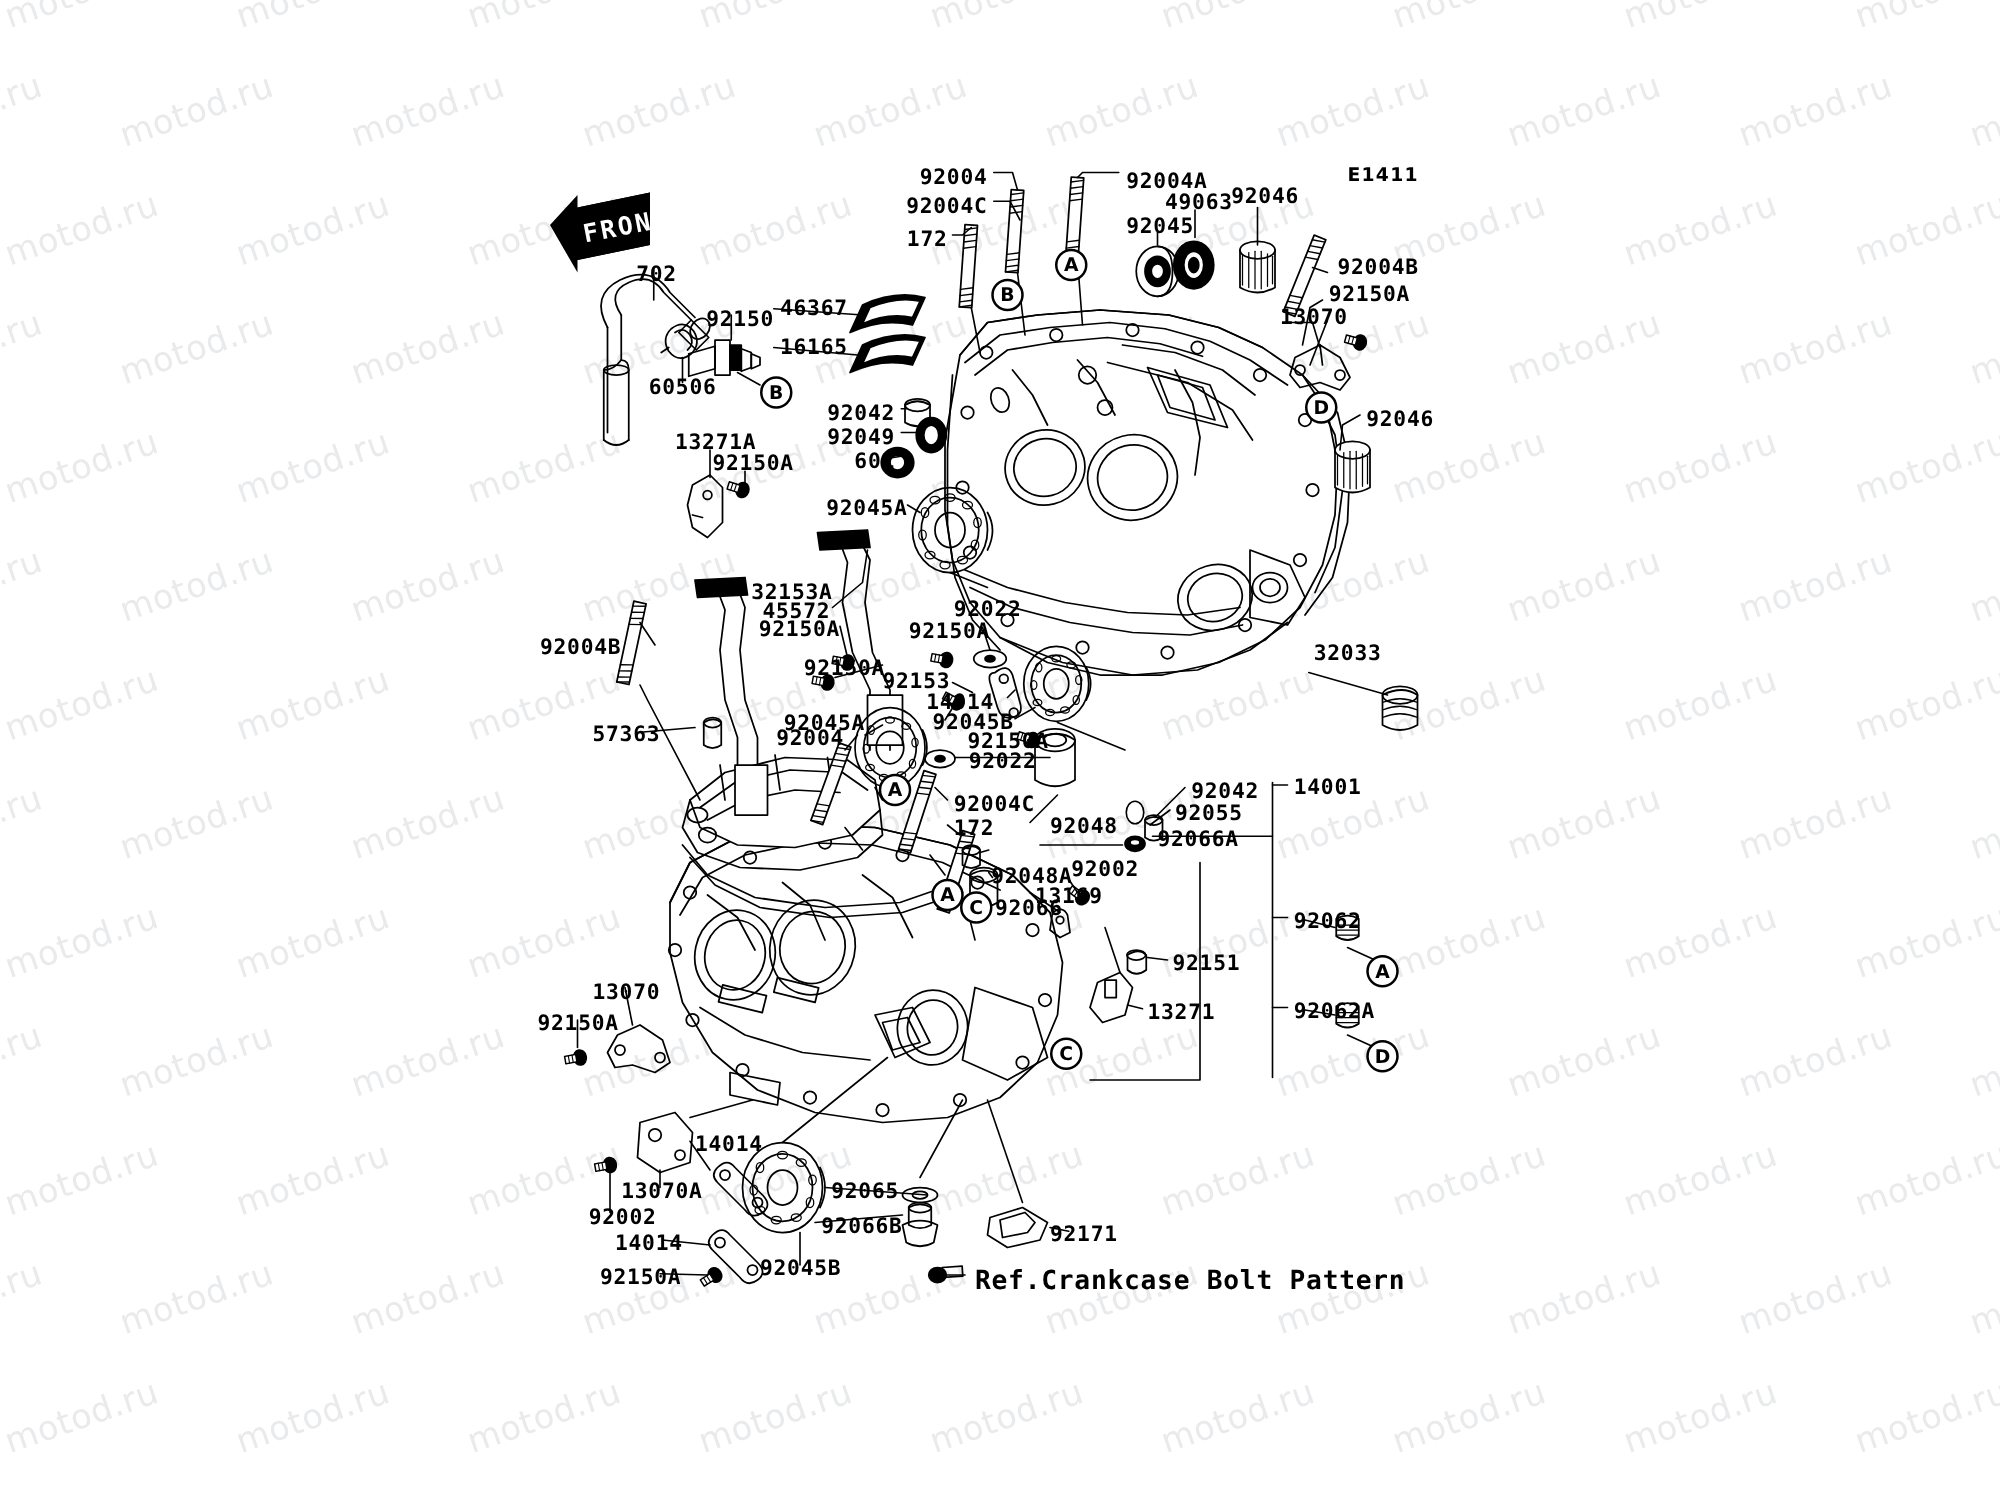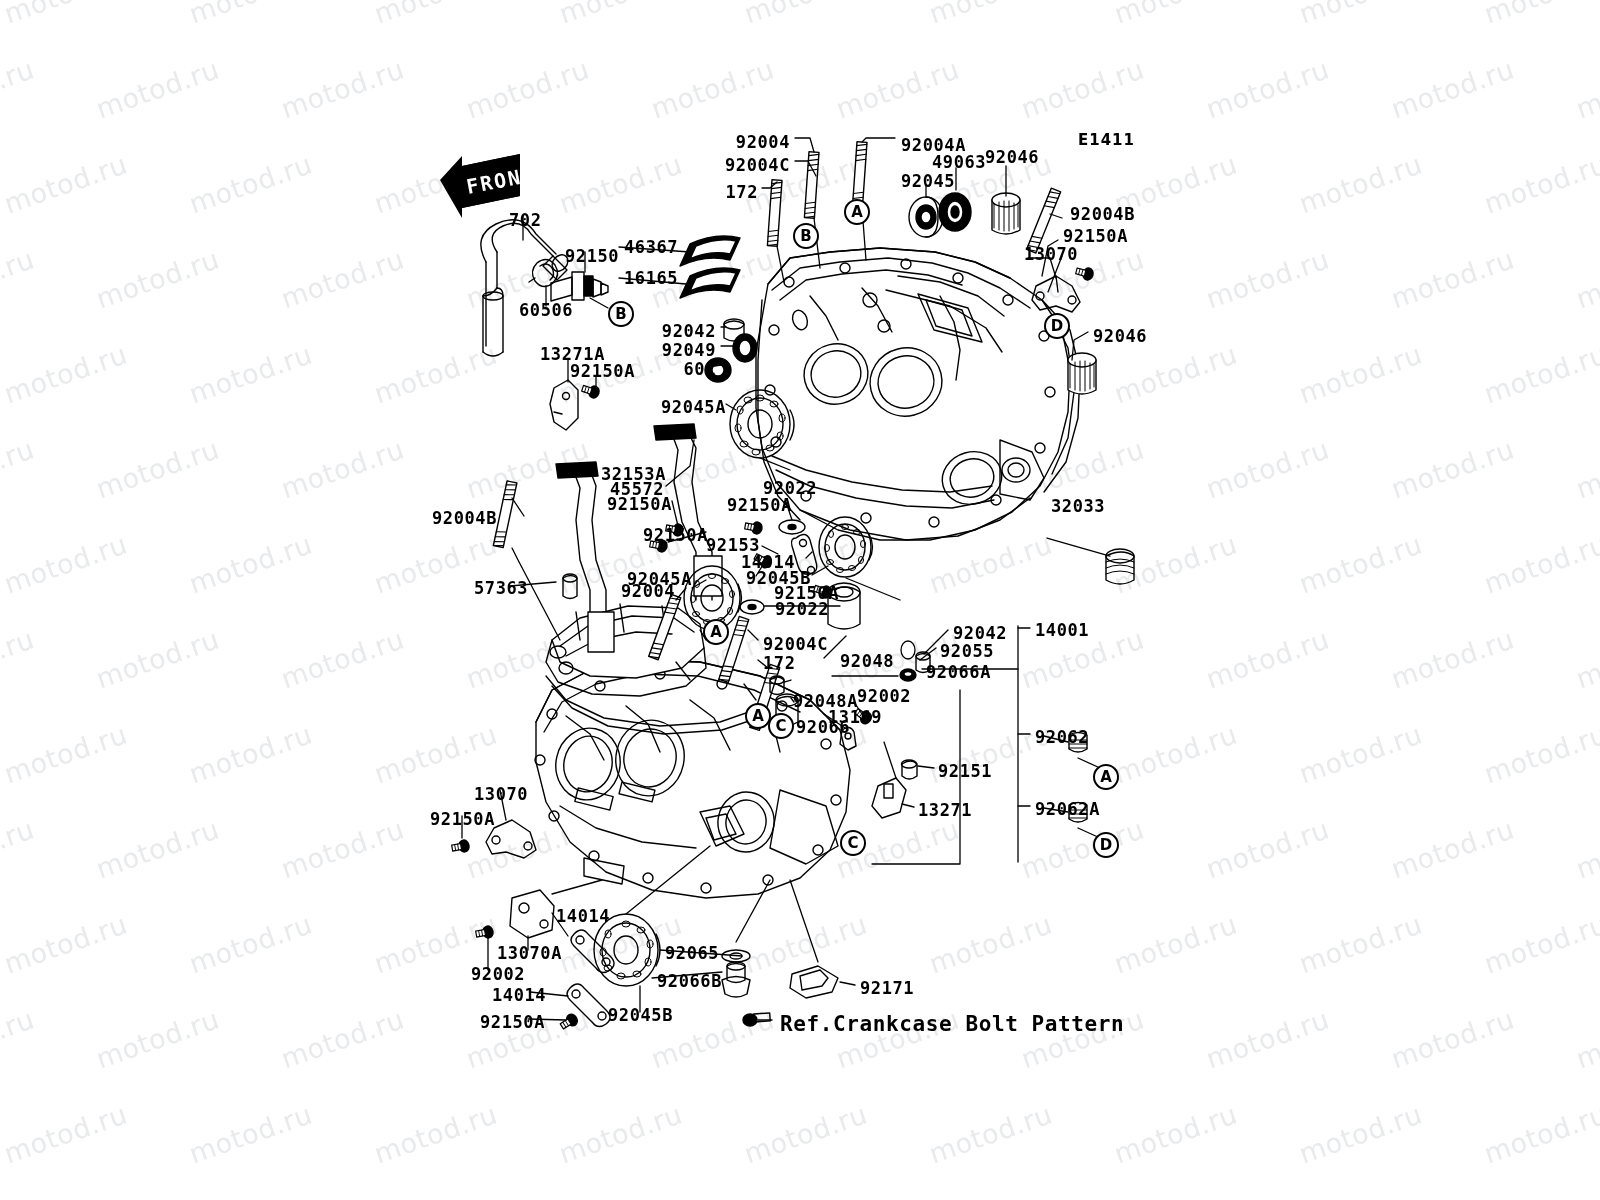--- a/index.html
+++ b/index.html
@@ -877,21 +877,21 @@
     <div class="lbl" style="left: 570px; top: 363px;">92150A</div>
     <div class="lbl" style="left: 661px; top: 399px;">92045A</div>
     <div class="lbl" style="left: 601px; top: 466px;">32153A</div>
     <div class="lbl" style="left: 610px; top: 481px;">45572</div>
     <div class="lbl" style="left: 763px; top: 480px;">92022</div>
     <div class="lbl" style="left: 607px; top: 496px;">92150A</div>
     <div class="lbl" style="left: 727px; top: 497px;">92150A</div>
     <div class="lbl" style="left: 432px; top: 510px;">92004B</div>
     <div class="lbl" style="left: 643px; top: 527px;">92150A</div>
     <div class="lbl" style="left: 706px; top: 537px;">92153</div>
-    <div class="lbl" style="left: 1051px; top: 498px;">32033</div>
+    <div class="lbl" style="left: 1051px; top: 515px;">32033</div>
     <div class="lbl" style="left: 741px; top: 554px;">14014</div>
     <div class="lbl" style="left: 627px; top: 571px;">92045A</div>
     <div class="lbl" style="left: 746px; top: 570px;">92045B</div>
     <div class="lbl" style="left: 474px; top: 580px;">57363</div>
     <div class="lbl" style="left: 774px; top: 585px;">92150A</div>
     <div class="lbl" style="left: 621px; top: 583px;">92004</div>
     <div class="lbl" style="left: 775px; top: 601px;">92022</div>
     <div class="lbl" style="left: 763px; top: 636px;">92004C</div>
     <div class="lbl" style="left: 953px; top: 625px;">92042</div>
     <div class="lbl" style="left: 1035px; top: 622px;">14001</div>
@@ -908,21 +908,21 @@
     <div class="lbl" style="left: 474px; top: 786px;">13070</div>
     <div class="lbl" style="left: 1035px; top: 801px;">92062A</div>
     <div class="lbl" style="left: 918px; top: 802px;">13271</div>
     <div class="lbl" style="left: 430px; top: 811px;">92150A</div>
     <div class="lbl" style="left: 556px; top: 908px;">14014</div>
     <div class="lbl" style="left: 497px; top: 945px;">13070A</div>
     <div class="lbl" style="left: 665px; top: 945px;">92065</div>
     <div class="lbl" style="left: 471px; top: 966px;">92002</div>
     <div class="lbl" style="left: 657px; top: 973px;">92066B</div>
     <div class="lbl" style="left: 492px; top: 987px;">14014</div>
-    <div class="lbl" style="left: 860px; top: 980px;">92171</div>
+    <div class="lbl" style="left: 840px; top: 980px;">92171</div>
     <div class="lbl" style="left: 608px; top: 1007px;">92045B</div>
     <div class="lbl" style="left: 480px; top: 1014px;">92150A</div>
     <div class="circ" style="left: 857px; top: 212px;">A</div>
     <div class="circ" style="left: 806px; top: 236px;">B</div>
     <div class="circ" style="left: 621px; top: 314px;">B</div>
     <div class="circ" style="left: 1057px; top: 326px;">D</div>
     <div class="circ" style="left: 716px; top: 632px;">A</div>
     <div class="circ" style="left: 758px; top: 716px;">A</div>
     <div class="circ" style="left: 781px; top: 726px;">C</div>
     <div class="circ" style="left: 1106px; top: 777px;">A</div>

